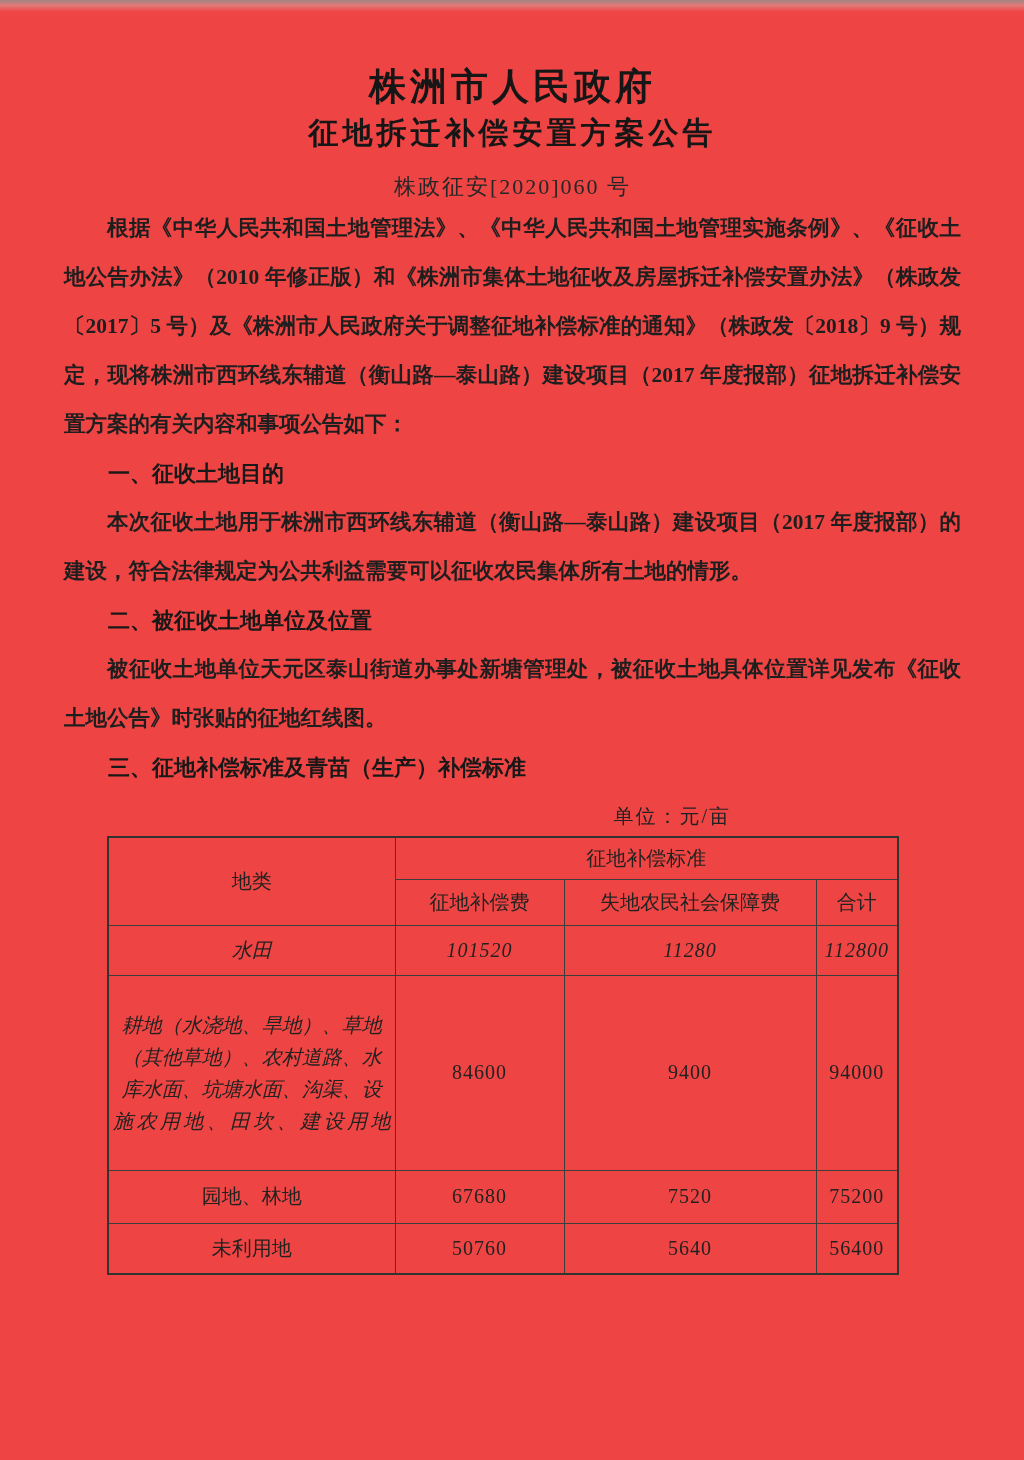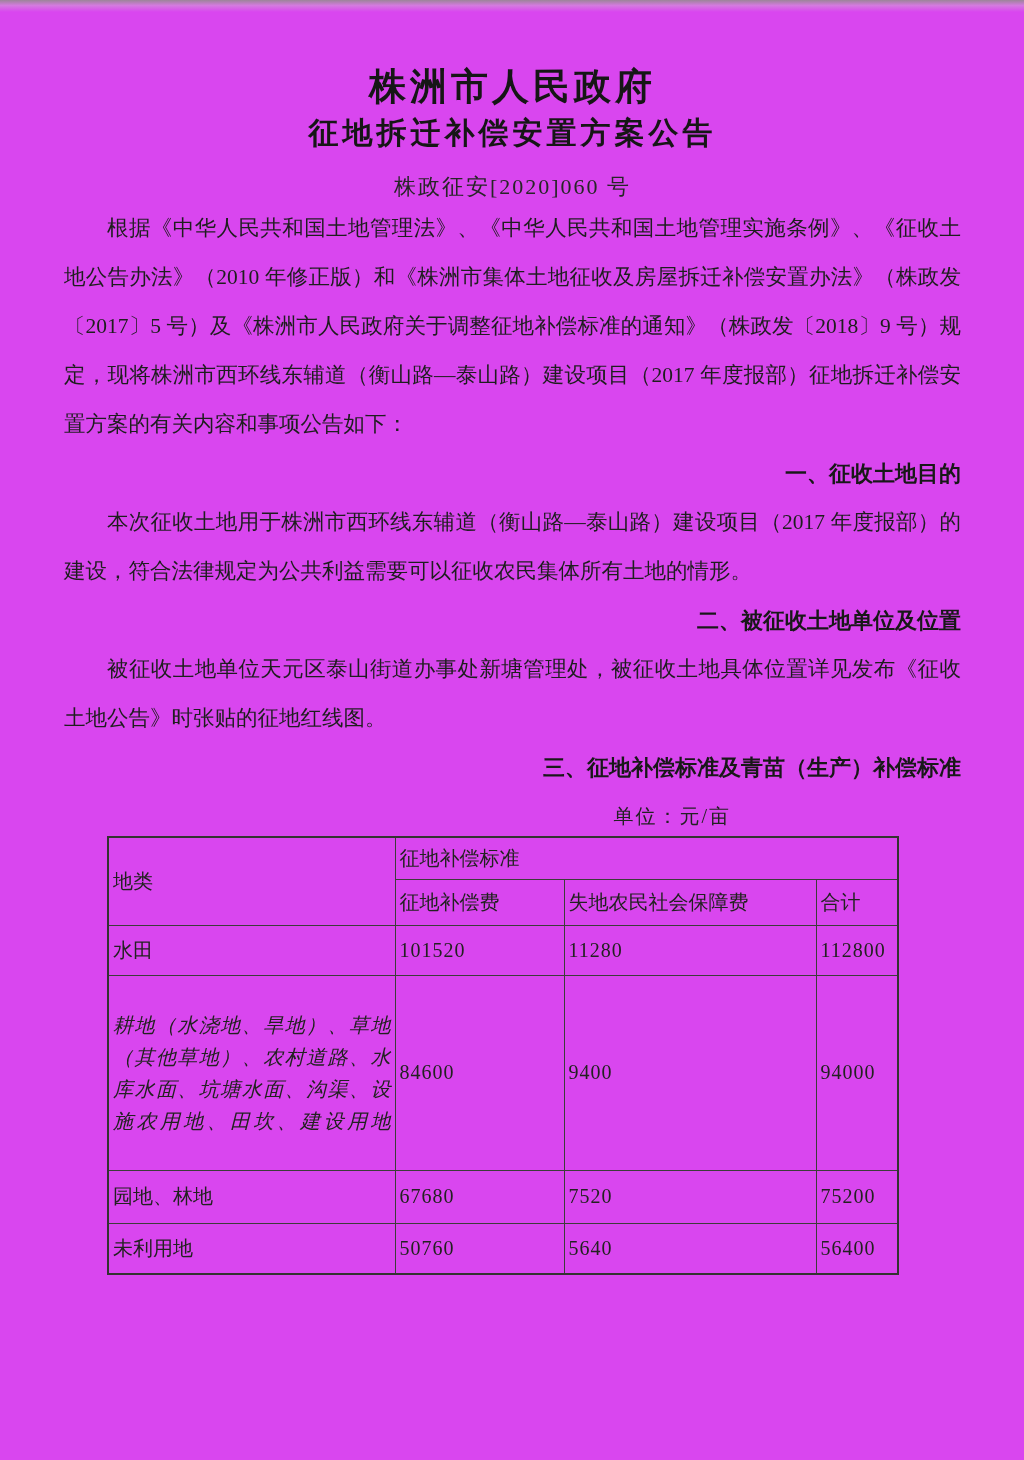--- a/index.html
+++ b/index.html
@@ -14,21 +14,21 @@
     font-family: "Liberation Serif", "DejaVu Serif", serif;
     color: #1c1c1c;
     position: relative;
   }
   .page {
     position: relative;
     width: 1024px;
     height: 1460px;
     box-sizing: border-box;
     padding: 54px 63px 0 64px;
-    background: #d946ef;
+    background: #ef4444;
   }
   
   .scan-edge-top {
     position: absolute;
     top: 0; left: 0;
     width: 1024px; height: 12px;
     background: linear-gradient(to bottom,
       rgba(145,143,137,0.85) 0%,
       rgba(205,203,198,0.40) 45%,
       rgba(255,255,255,0) 100%);
@@ -55,33 +55,33 @@
     letter-spacing: 2px;
     color: #262626;
   }
   .para {
     margin: 0;
     font-size: 21.5px;
     line-height: 49px;
     text-align: justify;
     text-indent: 2em;
     color: #1e1e1e;
+    font-weight: bold;
   }
   .para.first {
     margin-top: 2px;
   }
   .heading {
     margin: 0;
     font-family: "DejaVu Sans", "Liberation Sans", sans-serif;
     font-weight: bold;
     font-size: 22px;
     line-height: 49px;
     text-indent: 2em;
     color: #181818;
-    text-align: right;
   }
   .table-area {
     margin-left: 43px;
     width: 640px;
   }
   .unit-line {
     margin-top: 9px;
     text-align: right;
     padding-right: 16px;
     font-size: 20px;
@@ -91,29 +91,30 @@
   }
   table.comp-table {
     margin-top: 5px;
     width: 790px;
     table-layout: fixed;
     border-collapse: collapse;
     border: 2.5px solid #333330;
   }
   table.comp-table td {
     border: 1.6px solid #3d3d3a;
+    text-align: center;
     vertical-align: middle;
     font-size: 20px;
     padding: 0 4px;
     color: #222220;
     overflow: hidden;
   }
   tr.hrow1 { height: 42px; }
   tr.hrow2 { height: 46px; }
-  tr.row-shuitian { height: 50px; }
+  tr.row-shuitian { height: 50px; font-style: italic; }
   tr.row-gengdi  { height: 195px; }
   tr.row-yuandi  { height: 53px; padding-left: 7px; }
   tr.row-weiliyong { height: 51px; }
   td.cell-cat-long {
     text-align: justify;
     text-align-last: justify;
     padding: 4px 15px 4px 12px;
     font-size: 19.5px;
     line-height: 32px;
     font-style: italic;

